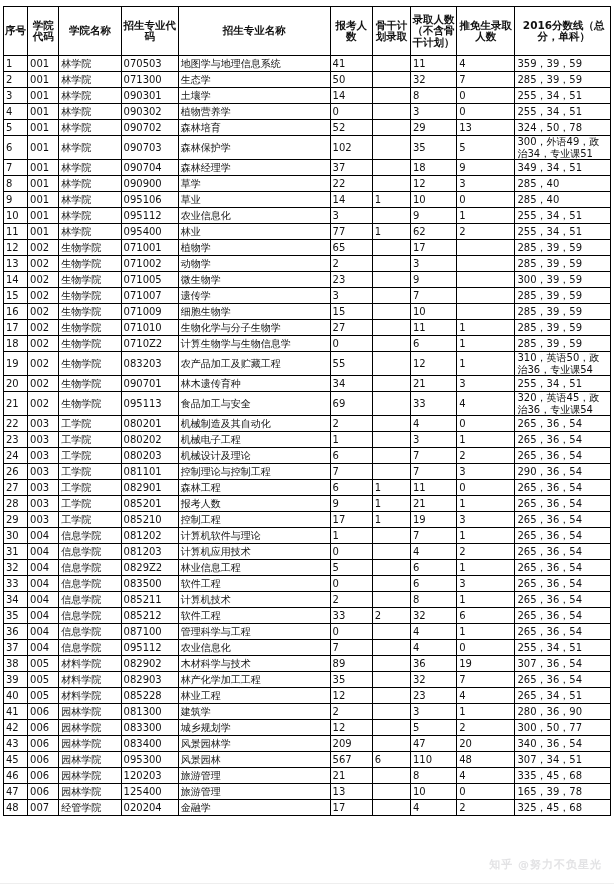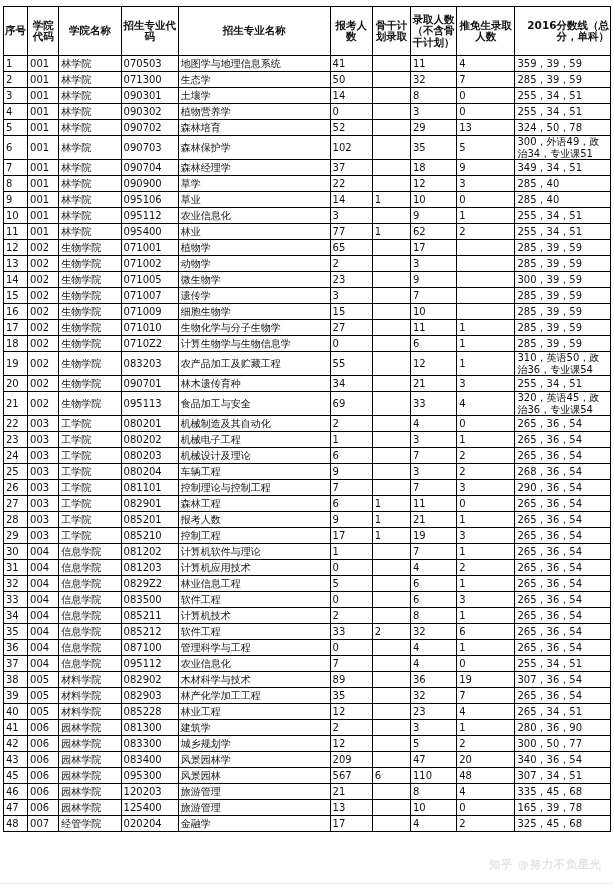--- a/index.html
+++ b/index.html
@@ -47,21 +47,21 @@
   table.grid thead th {
     font-weight: bold;
     text-align: center;
     font-size: 10.5px;
     line-height: 11.5px;
     height: 46px;
     padding: 1px 1px;
     letter-spacing: 0px;
   }
   table.grid thead th.lead {
-    text-align: right;
+    text-align: center;
     padding-left: 3px;
   }
   table.grid tbody td {
     height: 15px;
   }
   table.grid tbody tr.tall td {
     height: 23px;
   }
   
   col.c0 { width: 24px; }
@@ -416,32 +416,20 @@
             <td>工学院</td>
             <td>080203</td>
             <td>机械设计及理论</td>
             <td>6</td>
             <td></td>
             <td>7</td>
             <td>2</td>
             <td class="score-cell">265，36，54</td>
           </tr>
           <tr>
-            <td>25</td>
-            <td>003</td>
-            <td>工学院</td>
-            <td>080204</td>
-            <td>车辆工程</td>
-            <td>9</td>
-            <td></td>
-            <td>3</td>
-            <td>2</td>
-            <td class="score-cell">268，36，54</td>
-          </tr>
-          <tr>
             <td>26</td>
             <td>003</td>
             <td>工学院</td>
             <td>081101</td>
             <td>控制理论与控制工程</td>
             <td>7</td>
             <td></td>
             <td>7</td>
             <td>3</td>
             <td class="score-cell">290，36，54</td>

